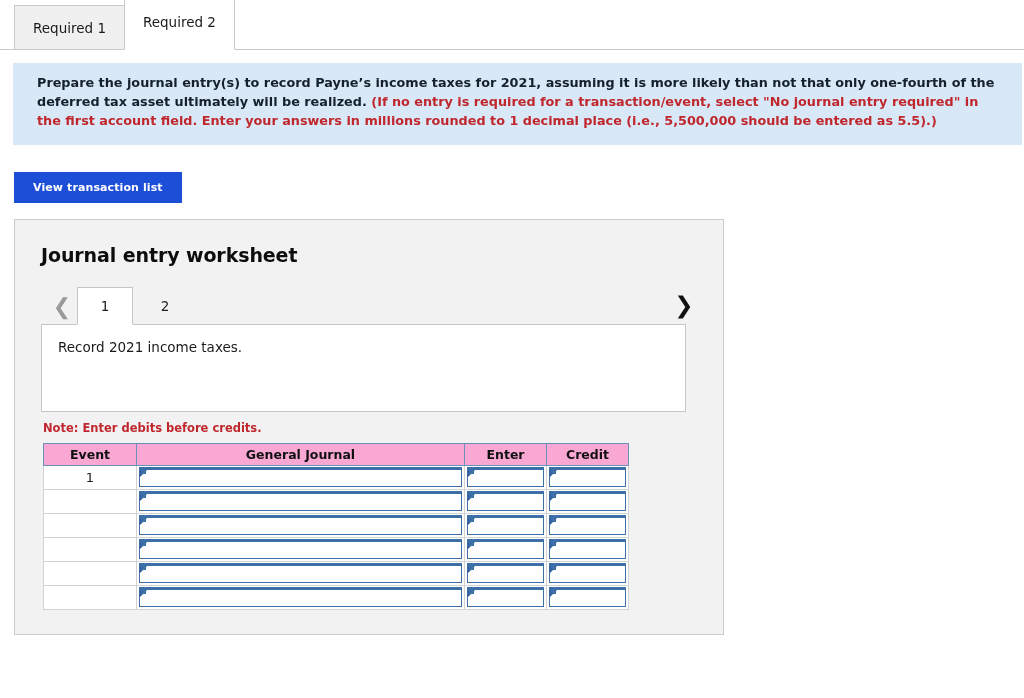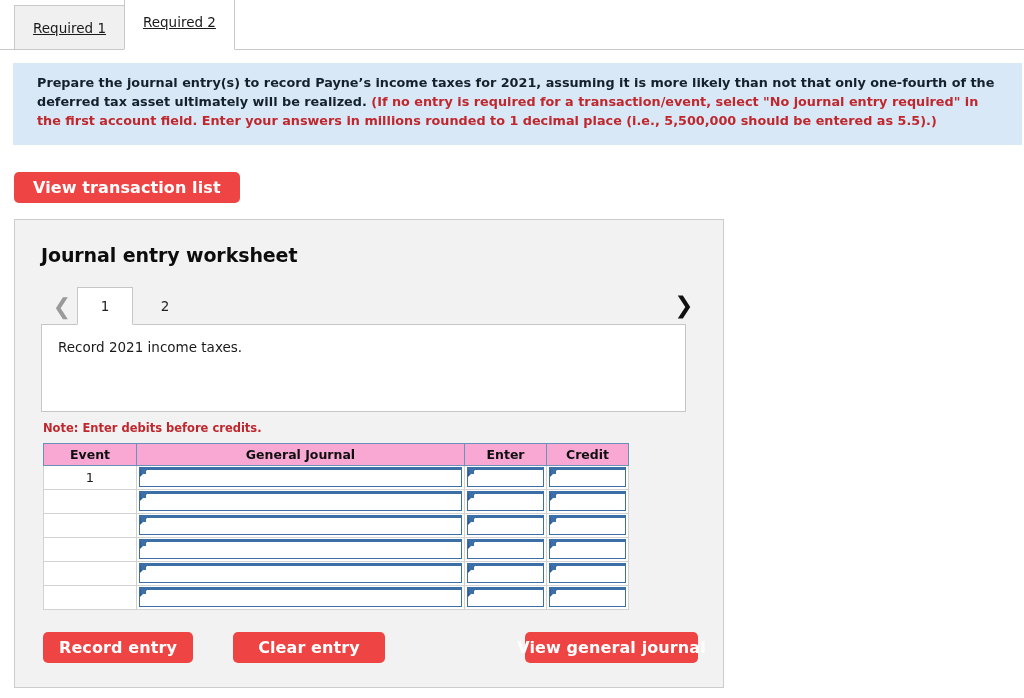--- a/index.html
+++ b/index.html
@@ -32,21 +32,20 @@
     align-items: center;
     justify-content: flex-end;
     font-size: 13.5px;
     color: #1a1a1a;
     background: #f0f0f0;
     border: 1px solid #c9c9c9;
     border-bottom: none;
     margin-right: -1px;
     position: relative;
     cursor: pointer;
-    text-decoration: underline;
   }
   .req-tab.active {
     background: #ffffff;
     z-index: 3;
     margin-bottom: -1px;
     height: 57px;
     border-bottom: 1px solid #ffffff;
   }
 
   
@@ -57,26 +56,26 @@
     width: 1009px;
     line-height: 1.48;
     font-size: 12.8px;
     font-weight: bold;
     color: #14202c;
   }
   .callout .red { color: #c0272d; }
 
   
   .btn {
-    background: #ef4444;
+    background: #1d4ed8;
     color: #ffffff;
     border: none;
-    border-radius: 5px;
+    border-radius: 0;
     font-family: inherit;
-    font-size: 16px;
+    font-size: 11px;
     font-weight: bold;
     letter-spacing: 0.1px;
     cursor: pointer;
     padding: 0 16px;
     height: 30px;
     display: inline-flex;
     align-items: center;
     justify-content: center;
     white-space: nowrap;
   }
@@ -366,19 +365,14 @@
         <td>
             <div class="cellinput"></div>
           </td>
         <td>
             <div class="cellinput"></div>
           </td>
       </tr>
     </tbody>
   </table>
 
-  <div class="actions">
-    <button class="btn btn-record">Record entry</button>
-    <button class="btn btn-clear">Clear entry</button>
-    <button class="btn btn-viewgj">View general journal</button>
-  </div>
 
 </div>
 
 </body></html>

